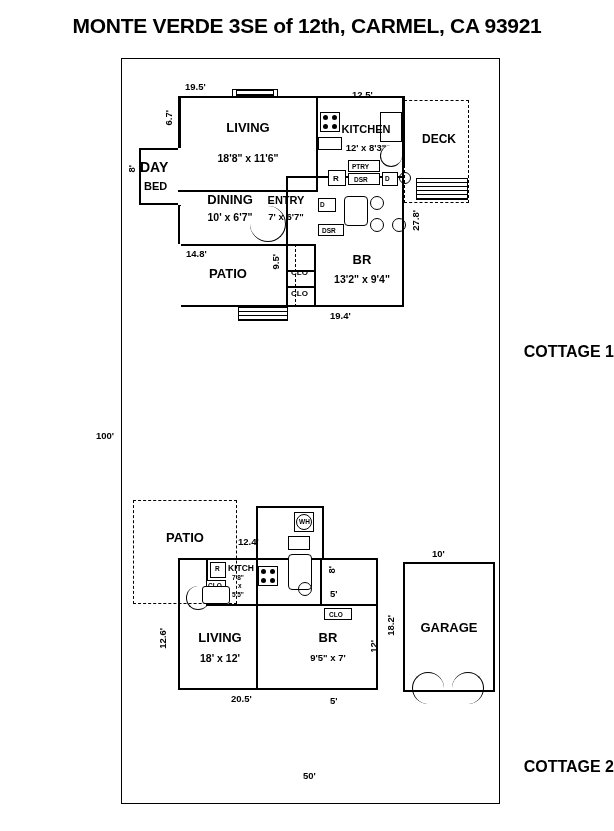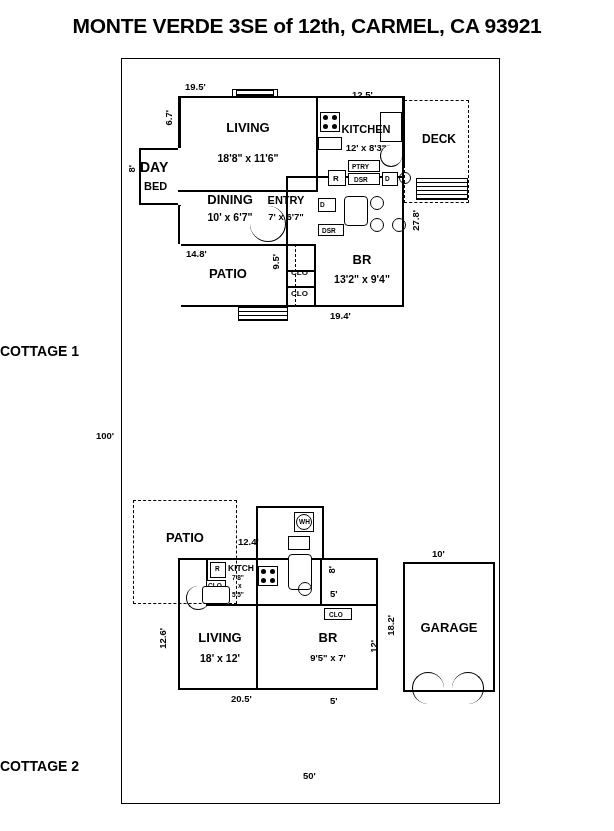--- a/index.html
+++ b/index.html
@@ -37,21 +37,21 @@
   .tiny { font-size: 6.5px; font-weight: bold; }
   .wall { position: absolute; background: #000; }
   .box { position: absolute; border: 2.5px solid #000; }
   .dash { position: absolute; border: 1.5px dashed #000; }
   .fix { position:absolute; border:1px solid #000; background:#fff; }
   .hatch {
     position:absolute;
     background: repeating-linear-gradient(0deg, #000 0 1px, #fff 1px 4px);
     border:1px solid #000;
   }
-  .cottage-cap { position: absolute; font-size: 14px; font-weight: bold; text-align:left; width:100%; }
+  .cottage-cap { position: absolute; font-size: 16px; font-weight: bold; text-align:right; width:100%; }
   .arc { position:absolute; border:1px solid #000; border-radius:50%; }
 </style>
 </head>
 <body>
 
 <div id="title">MONTE VERDE 3SE of 12th, CARMEL, CA  93921</div>
 
 <div id="site"></div>
 
 <div class="lbl-dim" style="left:96px; top:430px;">100'</div>

